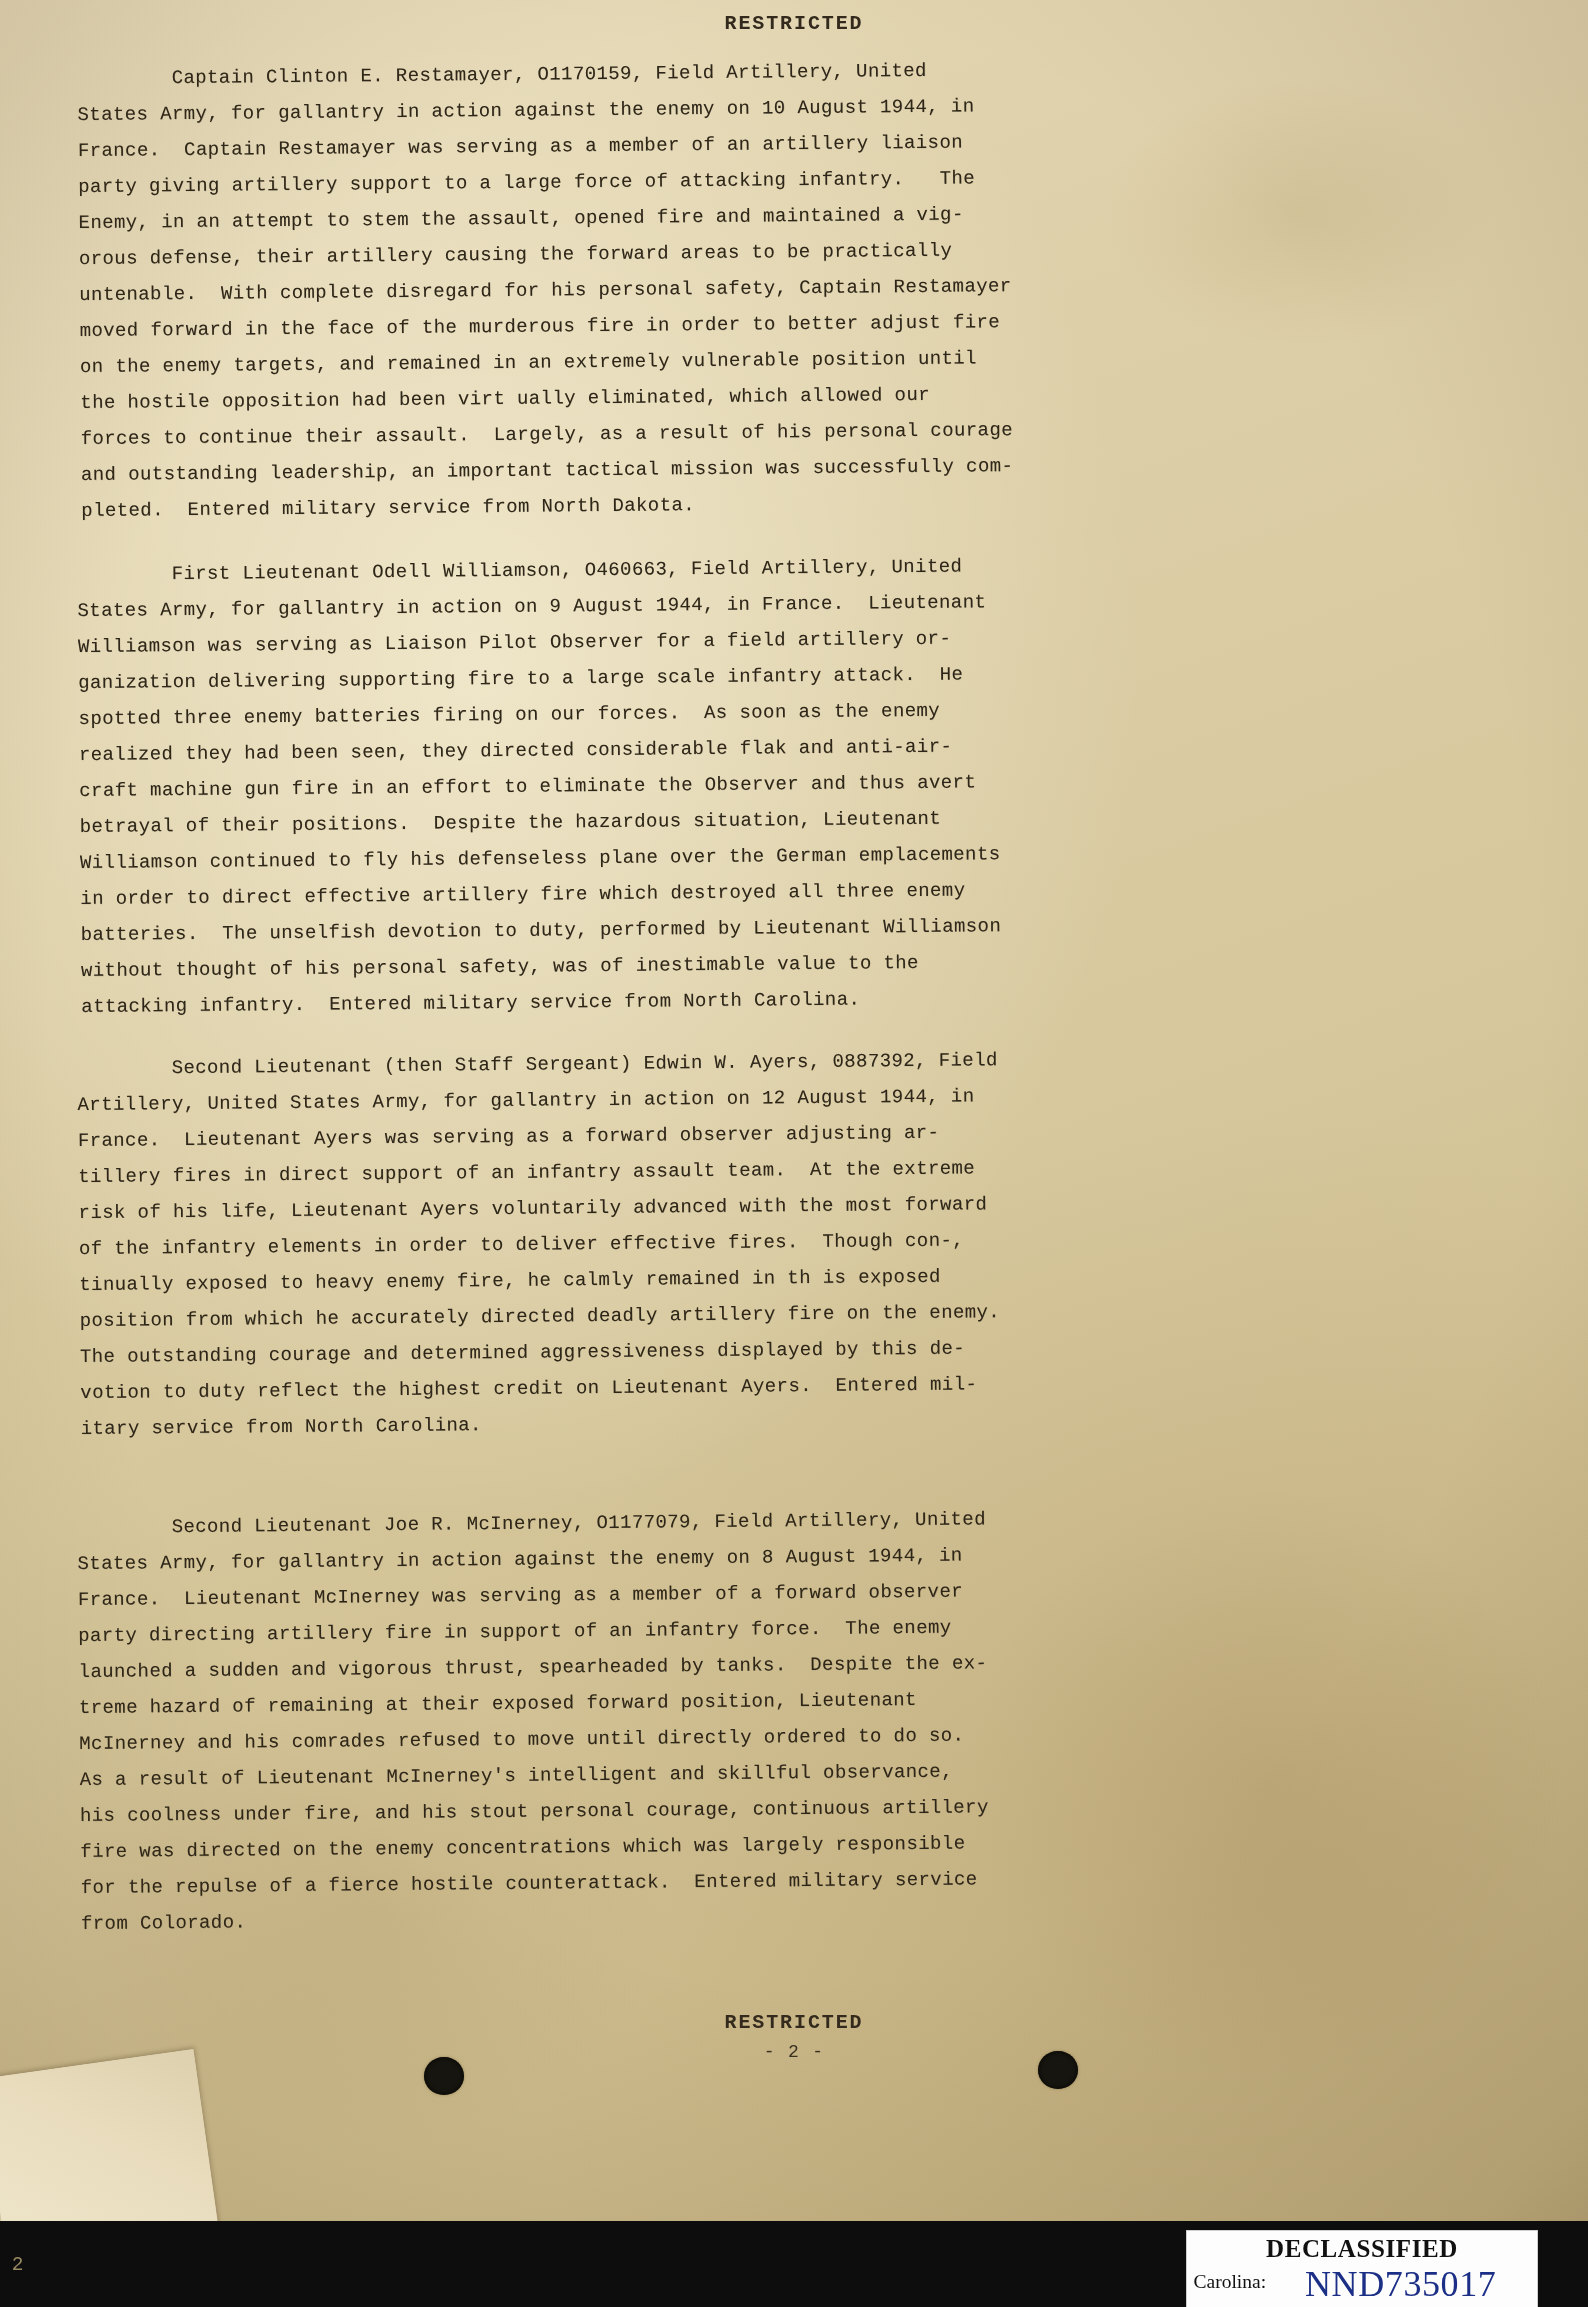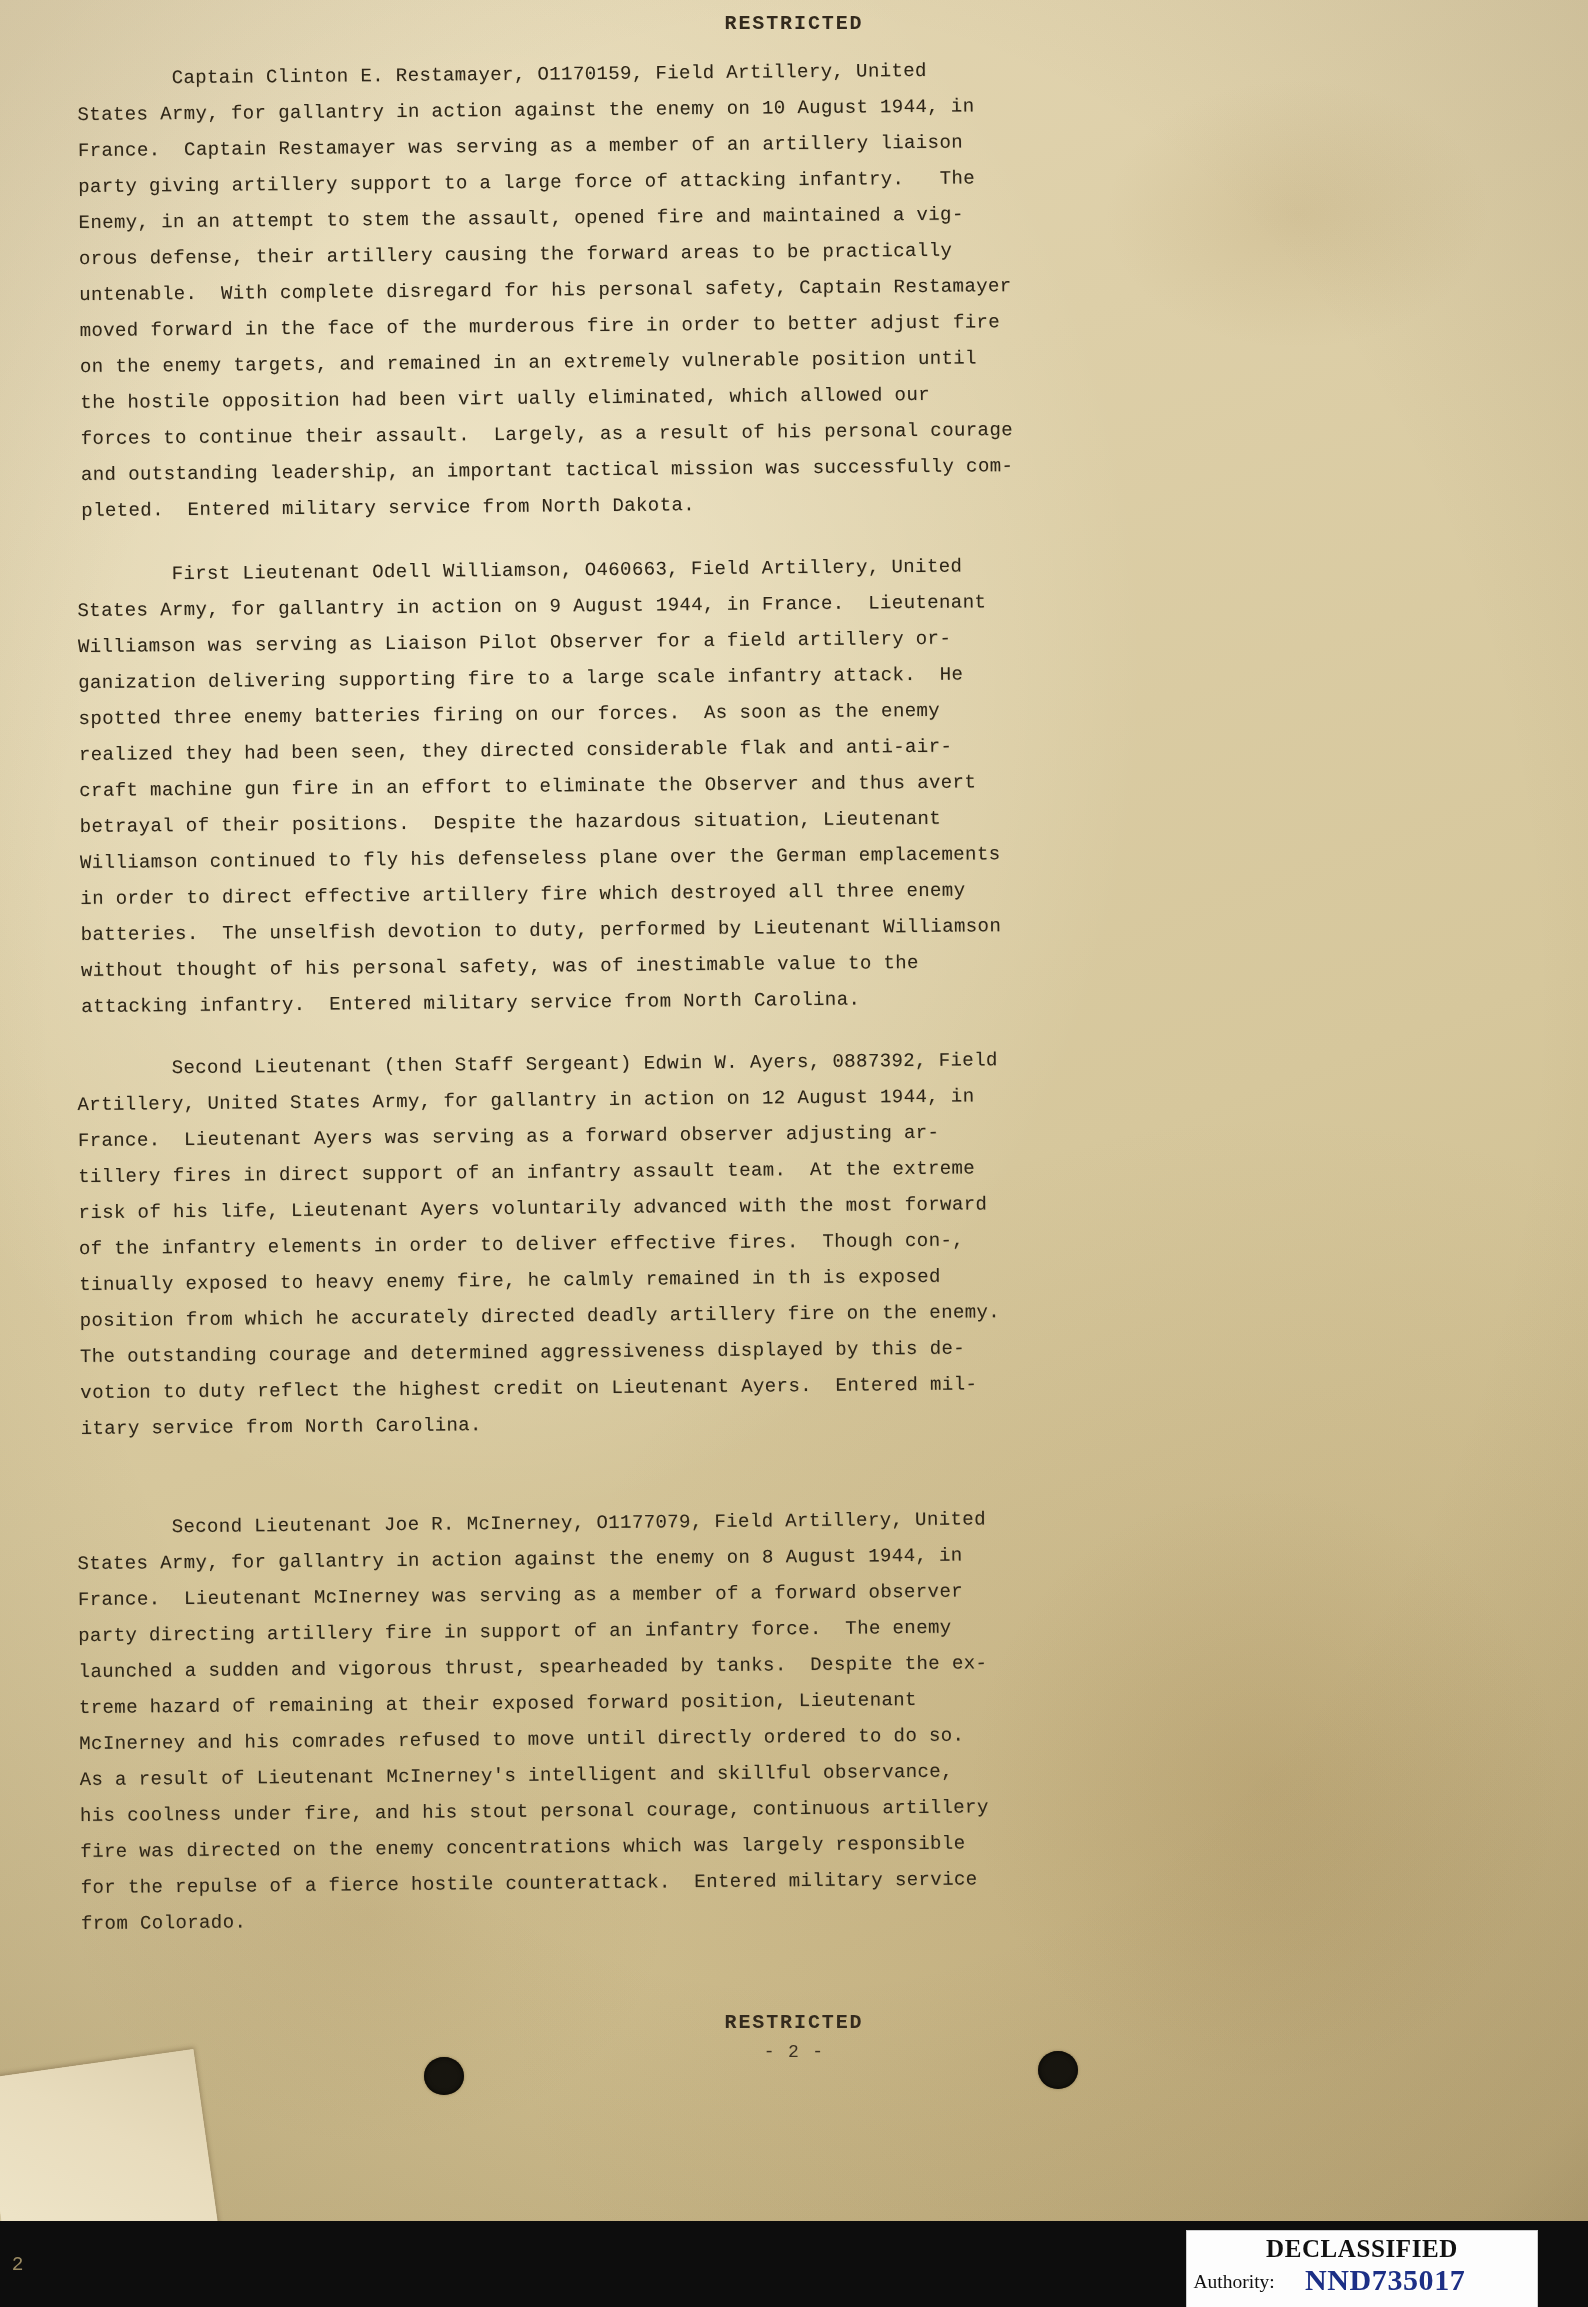--- a/index.html
+++ b/index.html
@@ -167,22 +167,22 @@
     top: 40px;
     font-family: "Liberation Serif", serif;
     font-size: 19.5px;
     color: #111;
   }
   #declass-code {
     position: absolute;
     left: 118px;
     top: 32px;
     font-family: "Liberation Serif", serif;
-    font-size: 30px;
-    font-weight: bold;
+    font-size: 36px;
+    font-weight: normal;
     color: #1c2f86;
     letter-spacing: 0.6px;
   }
   #edge-mark {
     position: absolute;
     left: 56px;
     top: 2090px;
     font-size: 19.5px;
     color: #3a3022;
   }
@@ -271,20 +271,20 @@
   <div id="dogear"></div>
 
   <div class="punch" style="left:424px; top:2057px;"></div>
   <div class="punch" style="left:1038px; top:2051px;"></div>
 
   <div id="bottom-strip-brown"></div>
   <div id="bottom-dark"></div>
 
   <div id="declass">
     <div id="declass-title">DECLASSIFIED</div>
-    <div id="declass-auth">Authority:</div>
+    <div id="declass-auth">Carolina:</div>
     <div id="declass-code">NND735017</div>
   </div>
 
   <div id="side-num">2</div>
 
 </div>
 
 
 </body></html>

